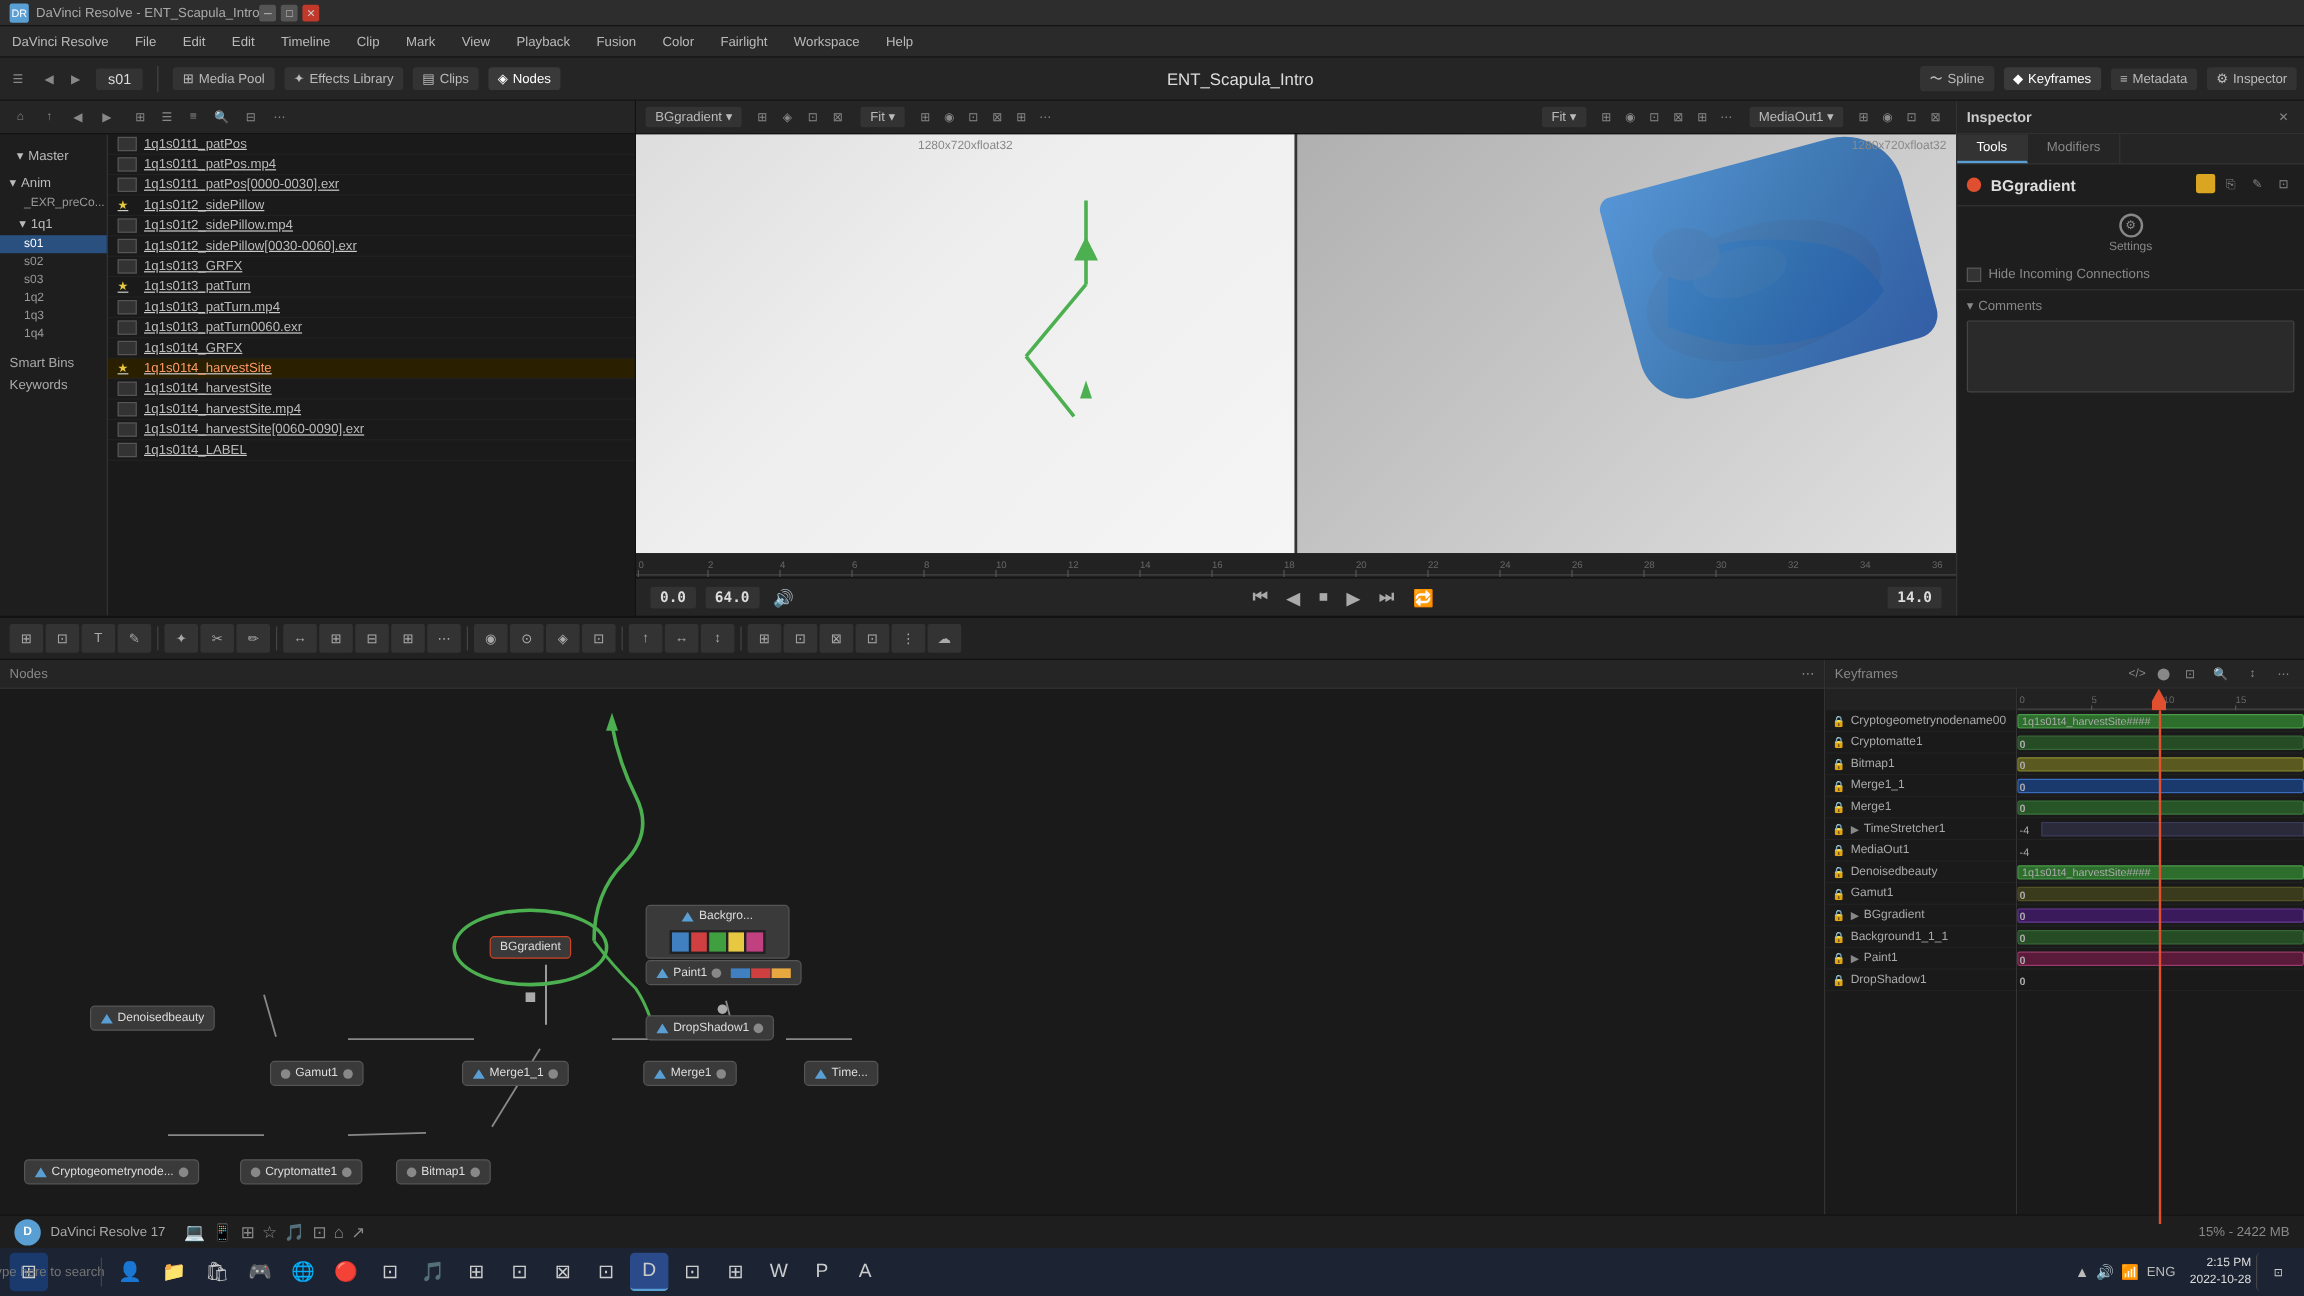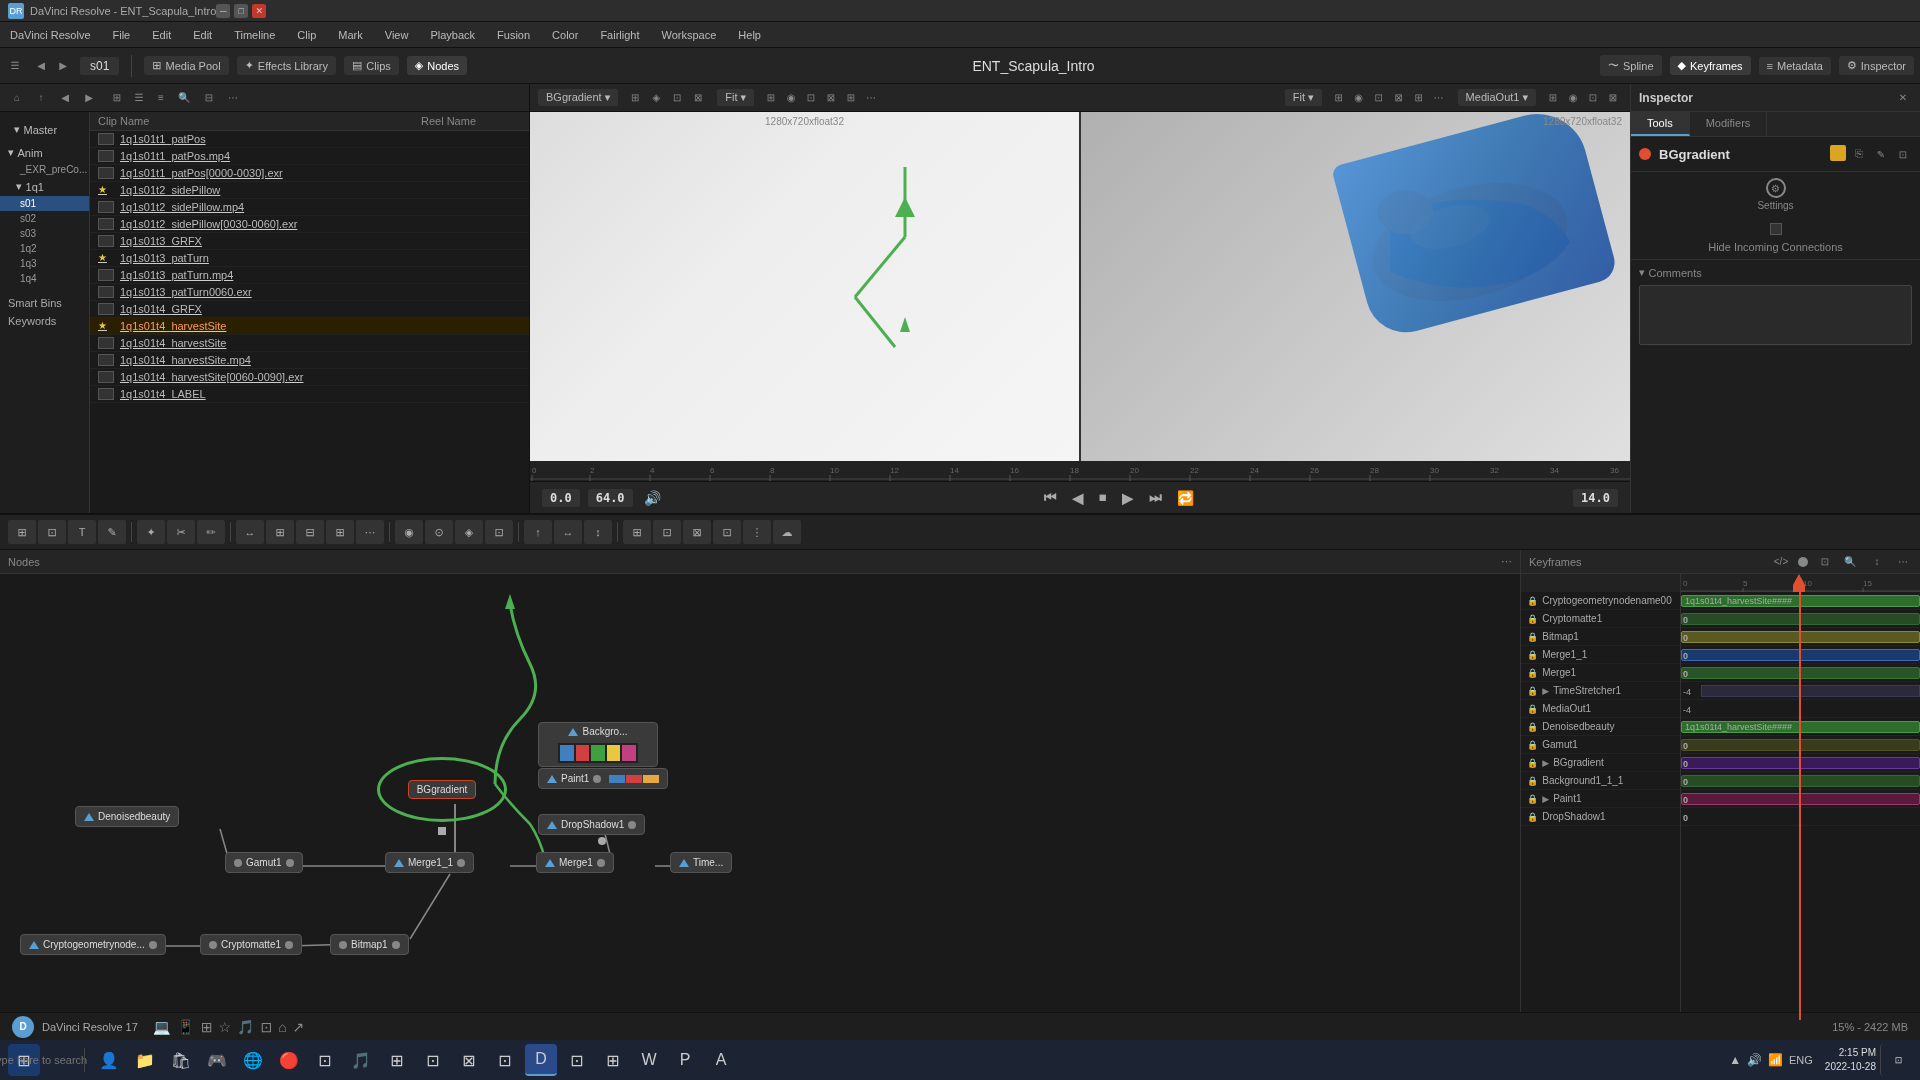--- a/index.html
+++ b/index.html
@@ -334,21 +334,21 @@
     .insp-settings-icon {
       width: 20px; height: 20px;
       border: 2px solid #888;
       border-radius: 50%;
       display: flex; align-items: center; justify-content: center;
       font-size: 10px; color: #888;
     }
     .hide-incoming {
       display: flex; align-items: center; gap: 6px;
       padding: 6px 8px;
-      font-size: 11px; color: #888; flex-direction: column;
+      font-size: 11px; color: #888;
     }
     .checkbox { width: 12px; height: 12px; border: 1px solid #555; background: #333; }
     .comments-section { padding: 6px 8px; }
     .comments-label {
       display: flex; align-items: center; gap: 4px;
       font-size: 11px; color: #888; margin-bottom: 6px;
     }
     .comments-box {
       width: 100%;
       min-height: 60px;
@@ -416,20 +416,21 @@
       border: 1px solid #555;
       border-radius: 4px;
       padding: 4px 8px;
       font-size: 10px;
       color: #ddd;
       white-space: nowrap;
       display: flex;
       align-items: center;
       gap: 4px;
       cursor: pointer;
+      margin-top: 32px;
     }
 
     
     .bggradient-node {
       position: absolute;
       width: 130px; height: 65px;
       border: 3px solid #4caf50;
       border-radius: 50%;
       display: flex; align-items: center; justify-content: center;
       cursor: pointer;
@@ -717,24 +718,20 @@
         <div class="sidebar-child">s03</div>
         <div class="sidebar-child">1q2</div>
         <div class="sidebar-child">1q3</div>
         <div class="sidebar-child">1q4</div>
         <div style="height:8px;"></div>
         <div class="sidebar-item">Smart Bins</div>
         <div class="sidebar-item">Keywords</div>
       </div>
 
       <div id="clip-list">
-        <div id="clip-list-header">
-          <span class="clip-col-name">Clip Name</span>
-          <span class="clip-col-reel">Reel Name</span>
-        </div>
 
         <div class="clip-row">
           <div class="clip-icon"></div>
           <span class="clip-name">1q1s01t1_patPos</span>
         </div>
         <div class="clip-row">
           <div class="clip-icon"></div>
           <span class="clip-name">1q1s01t1_patPos.mp4</span>
         </div>
         <div class="clip-row">

